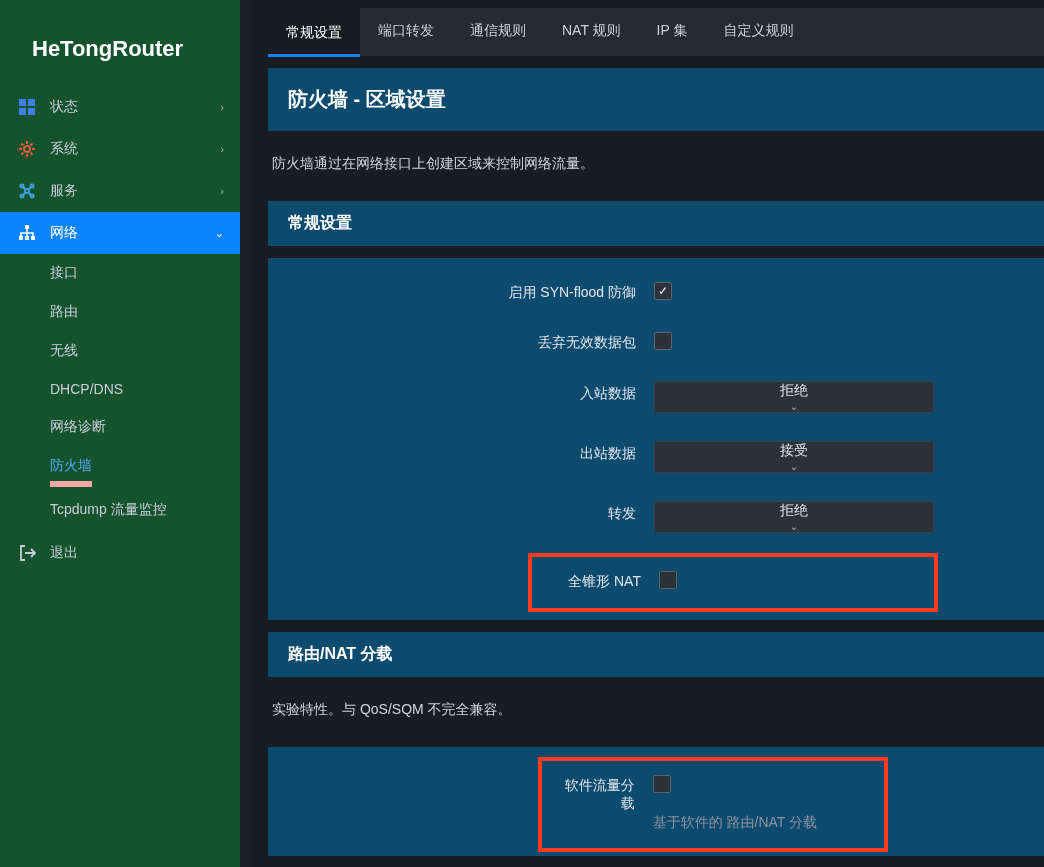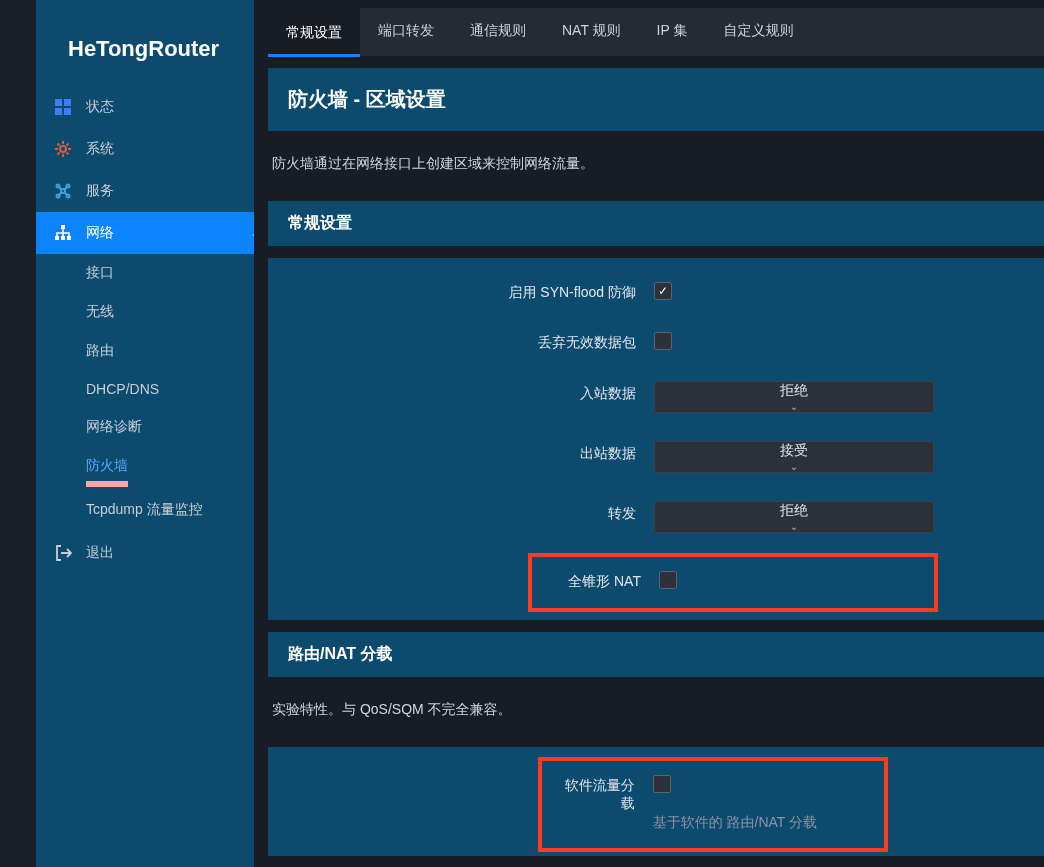--- a/index.html
+++ b/index.html
@@ -11,22 +11,21 @@
     font-family: "Helvetica Neue", Arial, "Microsoft YaHei", sans-serif;
     font-size: 14px;
     overflow: hidden;
   }
   .sidebar {
     position: absolute;
     left: 0;
     top: 0;
     width: 240px;
     height: 100%;
-    background: #0c4a6e;
-    margin-left: 36px;
+    background: #14532d;
   }
   .brand {
     font-size: 22px;
     font-weight: 700;
     color: #ffffff;
     padding: 36px 0 24px 32px;
     letter-spacing: 0;
   }
   .nav-item {
     display: flex;
@@ -252,22 +251,22 @@
           <rect x="13" y="12" width="4" height="4"></rect>
           <path d="M9 5v4M3 12V9h12v3M9 9v3" stroke="#ffffff" stroke-width="1.5" fill="none"></path>
         </svg>
     </span>
     <span class="nav-label">网络</span>
     <span class="nav-caret">⌄</span>
   </div>
 
   <div class="sub-items">
     <div class="sub-item">接口</div>
+    <div class="sub-item">路由</div>
     <div class="sub-item">无线</div>
-    <div class="sub-item">路由</div>
     <div class="sub-item">DHCP/DNS</div>
     <div class="sub-item">网络诊断</div>
     <div class="sub-item current">防火墙</div>
     <div class="sub-item">Tcpdump 流量监控</div>
   </div>
 
   <div class="logout-item">
     <span class="nav-icon">
       <svg viewBox="0 0 18 18" fill="none" stroke="#c9cdd6" stroke-width="1.8">
           <path d="M7 2H3v14h4M7 9h9M13 5l4 4-4 4"></path>

